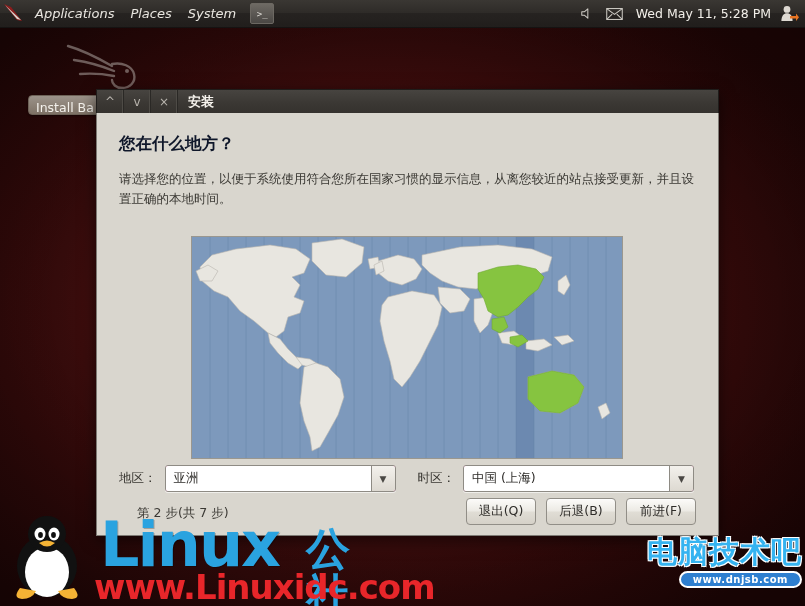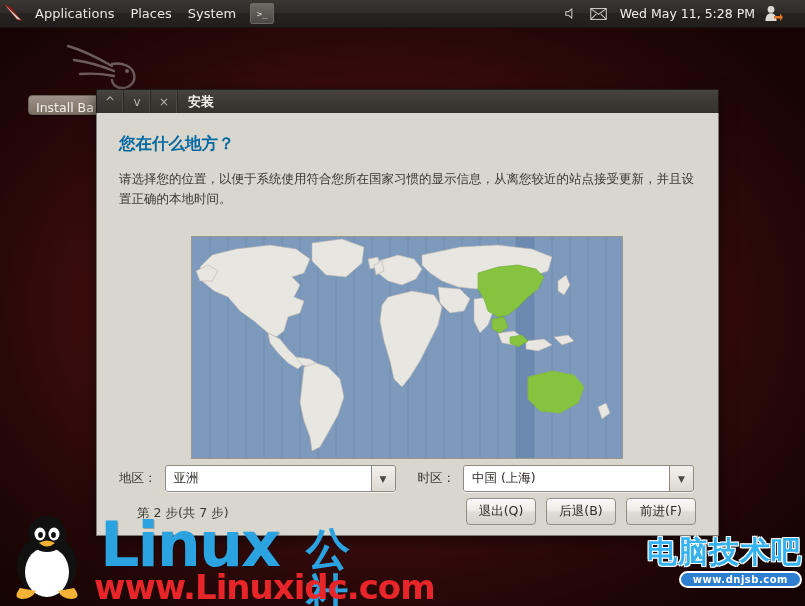--- a/index.html
+++ b/index.html
@@ -29,29 +29,29 @@
   .panel{
     position:absolute;left:0;top:0;width:805px;height:28px;
     background:linear-gradient(to bottom,#3a3733 0%,#2e2b28 48%,#262321 50%,#211e1c 100%);
     border-bottom:1px solid #151312;
     display:flex;align-items:center;
     box-sizing:border-box;
   }
   .panel-logo{width:26px;height:26px;margin-left:1px;position:relative;}
   .menu-item{
     color:#e9e6e0;font-size:13px;padding:3px 7px;margin:0 1px;
-    white-space:nowrap;line-height:16px;
+    white-space:nowrap;line-height:16px;font-style:italic;
   }
   .term-launcher{
     width:22px;height:19px;margin-left:6px;border:1px solid #6c6862;
     background:linear-gradient(to bottom,#6e6a64,#4a4744);
     border-radius:2px;display:flex;align-items:center;justify-content:center;
     color:#dfdcd6;font-size:9px;font-family:"DejaVu Sans Mono","Liberation Mono",monospace;
   }
-  .panel-right{margin-left:auto;display:flex;align-items:center;padding-right:20px;}
+  .panel-right{margin-left:auto;display:flex;align-items:center;padding-right:4px;}
   .panel-icon{color:#cfccc6;margin:0 7px;display:flex;align-items:center;}
   .clock{color:#f2efe9;font-size:12.5px;margin:0 6px;white-space:nowrap;}
   .user-icon{margin-left:2px;margin-right:2px;display:flex;align-items:center;}
 
   
   .tasklist-item{
     position:absolute;left:28px;top:95px;width:96px;height:20px;
     background:linear-gradient(to bottom,#9b9289,#7e7266);
     border:1px solid #6d6257;border-radius:4px;
     color:#f4f1ec;font-size:12.5px;line-height:24px;
@@ -81,21 +81,21 @@
   }
   .win-body{
     width:100%;height:423px;box-sizing:border-box;
     background:#d9d6ce;
     border:1px solid #7d7a74;border-top:none;
     position:relative;
   }
   .win-inner{position:absolute;left:0;top:0;right:0;bottom:0;padding:20px 22px 0 22px;}
 
   .heading{
-    color:#0369a1;font-size:16.5px;font-weight:bold;margin:0 0 14px 0;
+    color:#0f172a;font-size:16.5px;font-weight:bold;margin:0 0 14px 0;
   }
   .desc{
     color:#3a3833;font-size:12.5px;line-height:20px;margin:0 0 12px 0;max-width:582px;
   }
 
   
   .map-wrap{
     position:absolute;left:94px;top:123px;width:430px;height:221px;
     border:1px solid #9a978f;background:#7d99bc;overflow:hidden;
   }

